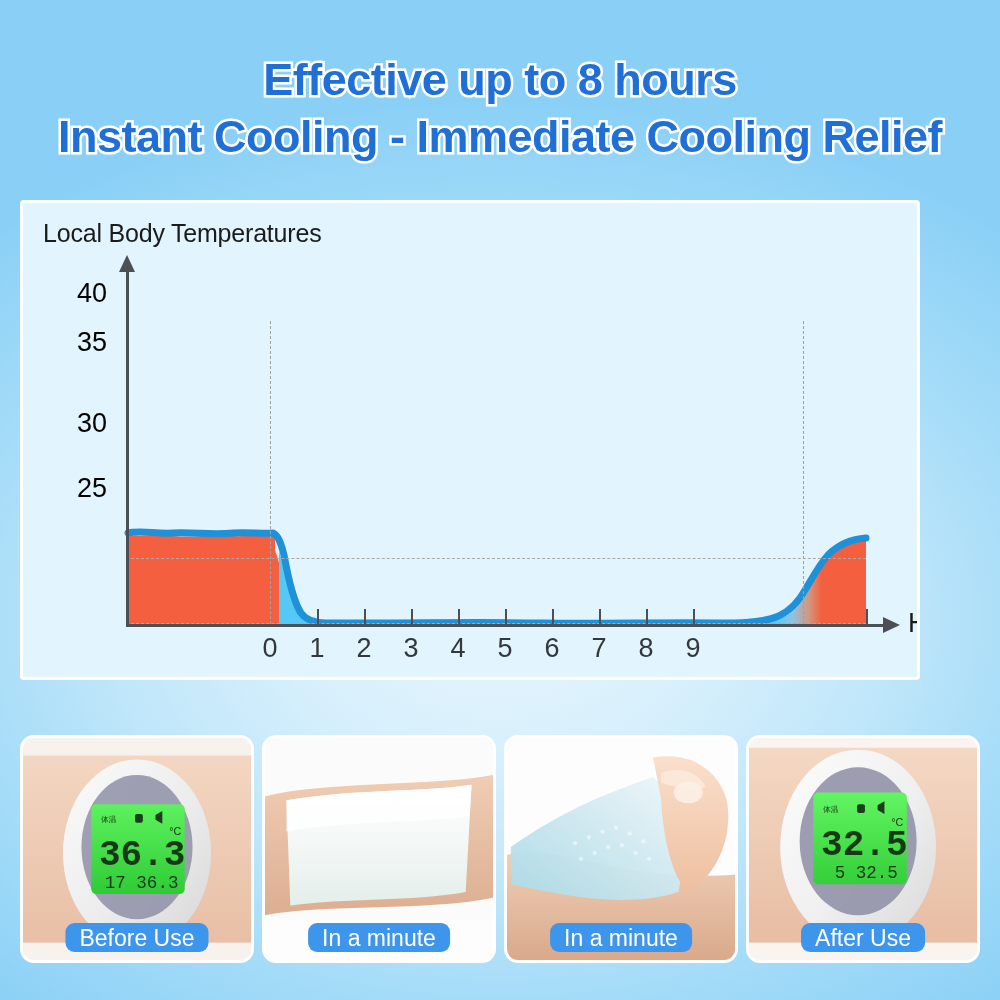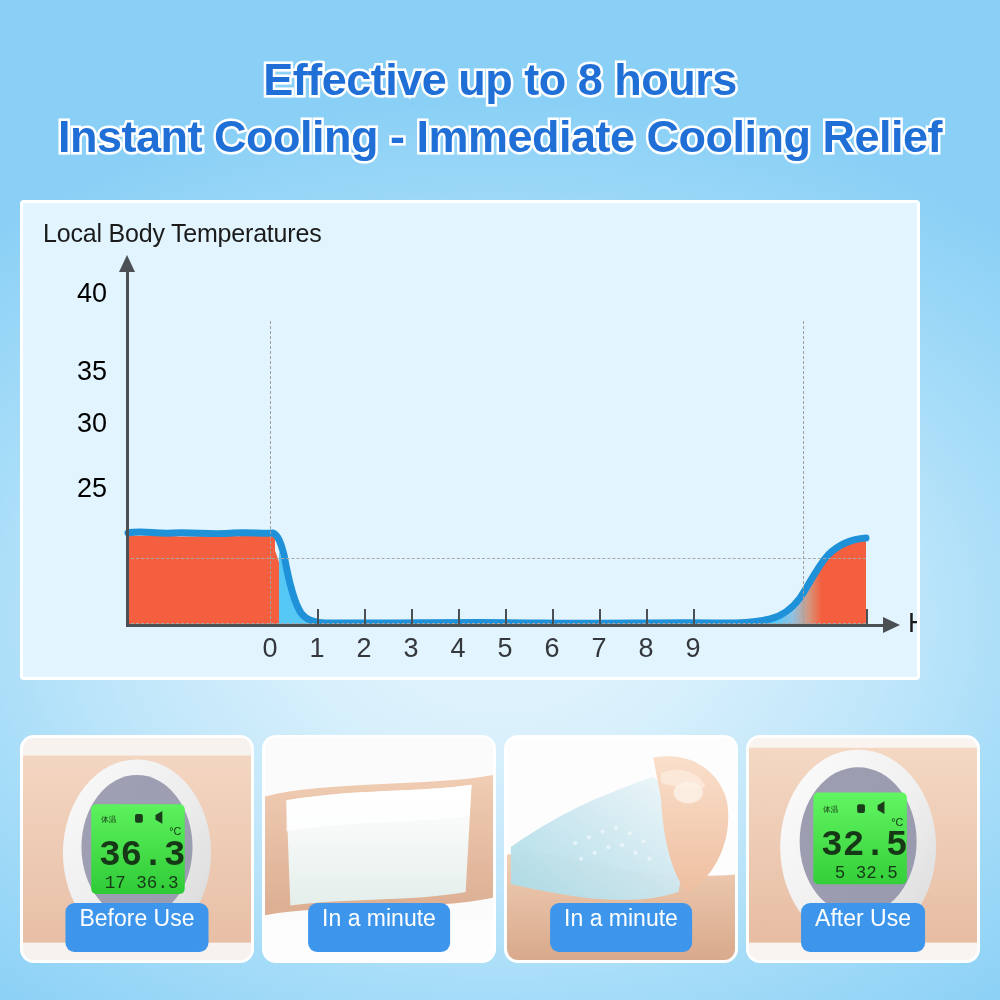--- a/index.html
+++ b/index.html
@@ -172,21 +172,21 @@
     background: #f4f6f7;
   }
   .caption {
     position: absolute;
     left: 50%;
     bottom: 8px;
     transform: translateX(-50%);
     background: #3d96ec;
     color: #ffffff;
     font-size: 23px;
-    padding: 2px 14px 20px;
+    padding: 2px 14px 0;
     border-radius: 9px;
     white-space: nowrap;
     z-index: 9;
   }
   .ph-svg { position: absolute; inset: 0; }
 </style>
 </head>
 <body>
 
 <div id="bg"></div>
@@ -267,21 +267,21 @@
     </svg>
 
     <div class="gridline-h" style="top:355px;"></div>
     <div class="gridline-h" style="top:420px;"></div>
     <div class="gridline-v" style="left:247px;"></div>
     <div class="gridline-v" style="left:780px;"></div>
 
 
     <div id="ylabels">
       <div class="ylabel" style="top:90px;">40</div>
-      <div class="ylabel" style="top:168px;">35</div>
+      <div class="ylabel" style="top:139px;">35</div>
       <div class="ylabel" style="top:220px;">30</div>
       <div class="ylabel" style="top:285px;">25</div>
     </div>
 
     <div id="yaxis"></div>
     <div id="yarrow"></div>
     <div id="xaxis"></div>
     <div id="xarrow"></div>
     <div id="hours-label">Hours</div>
 

